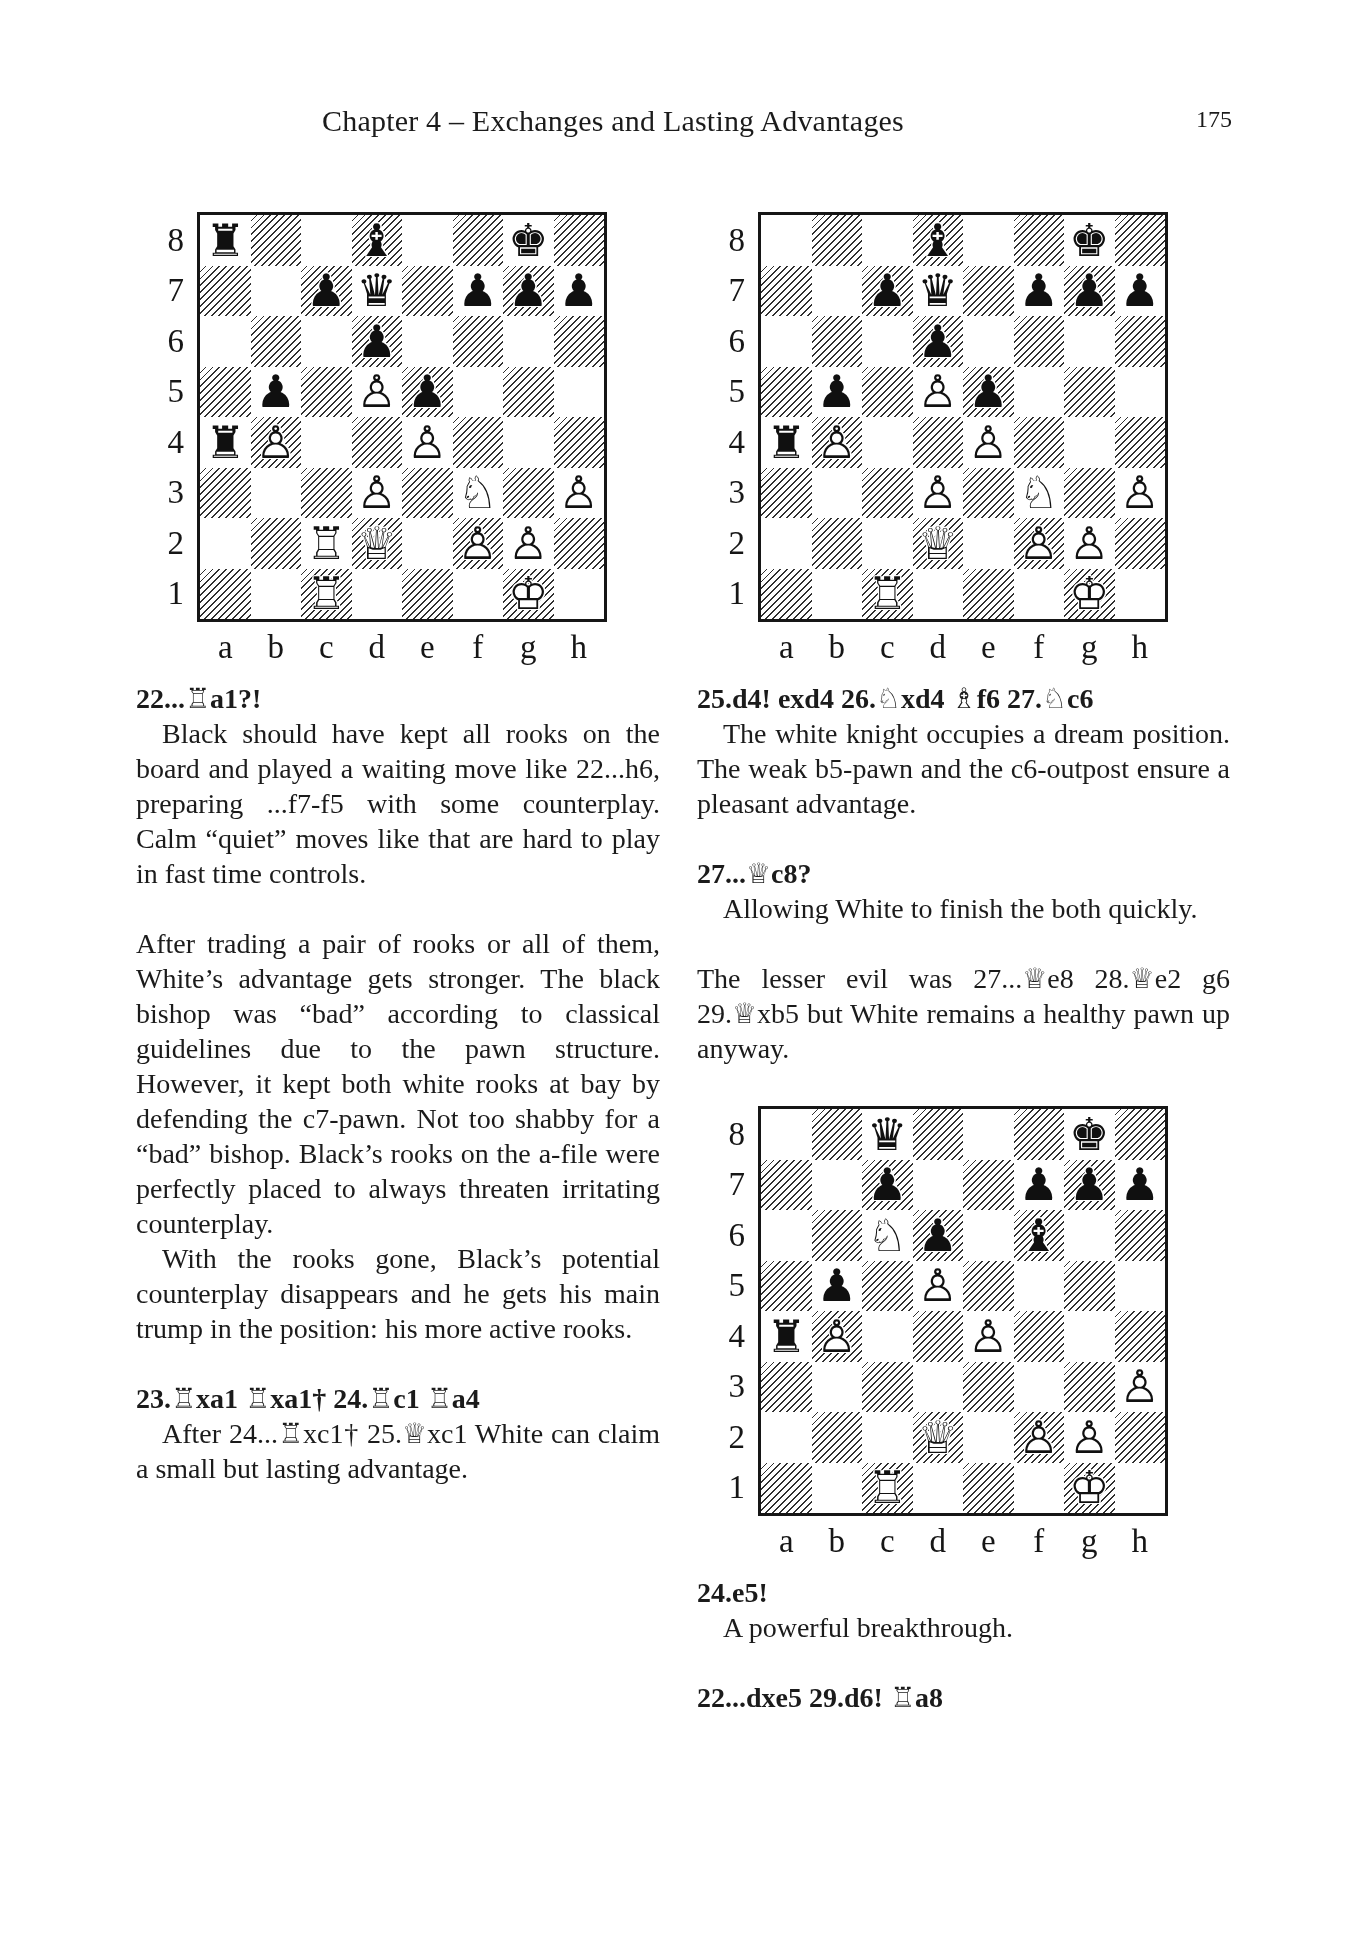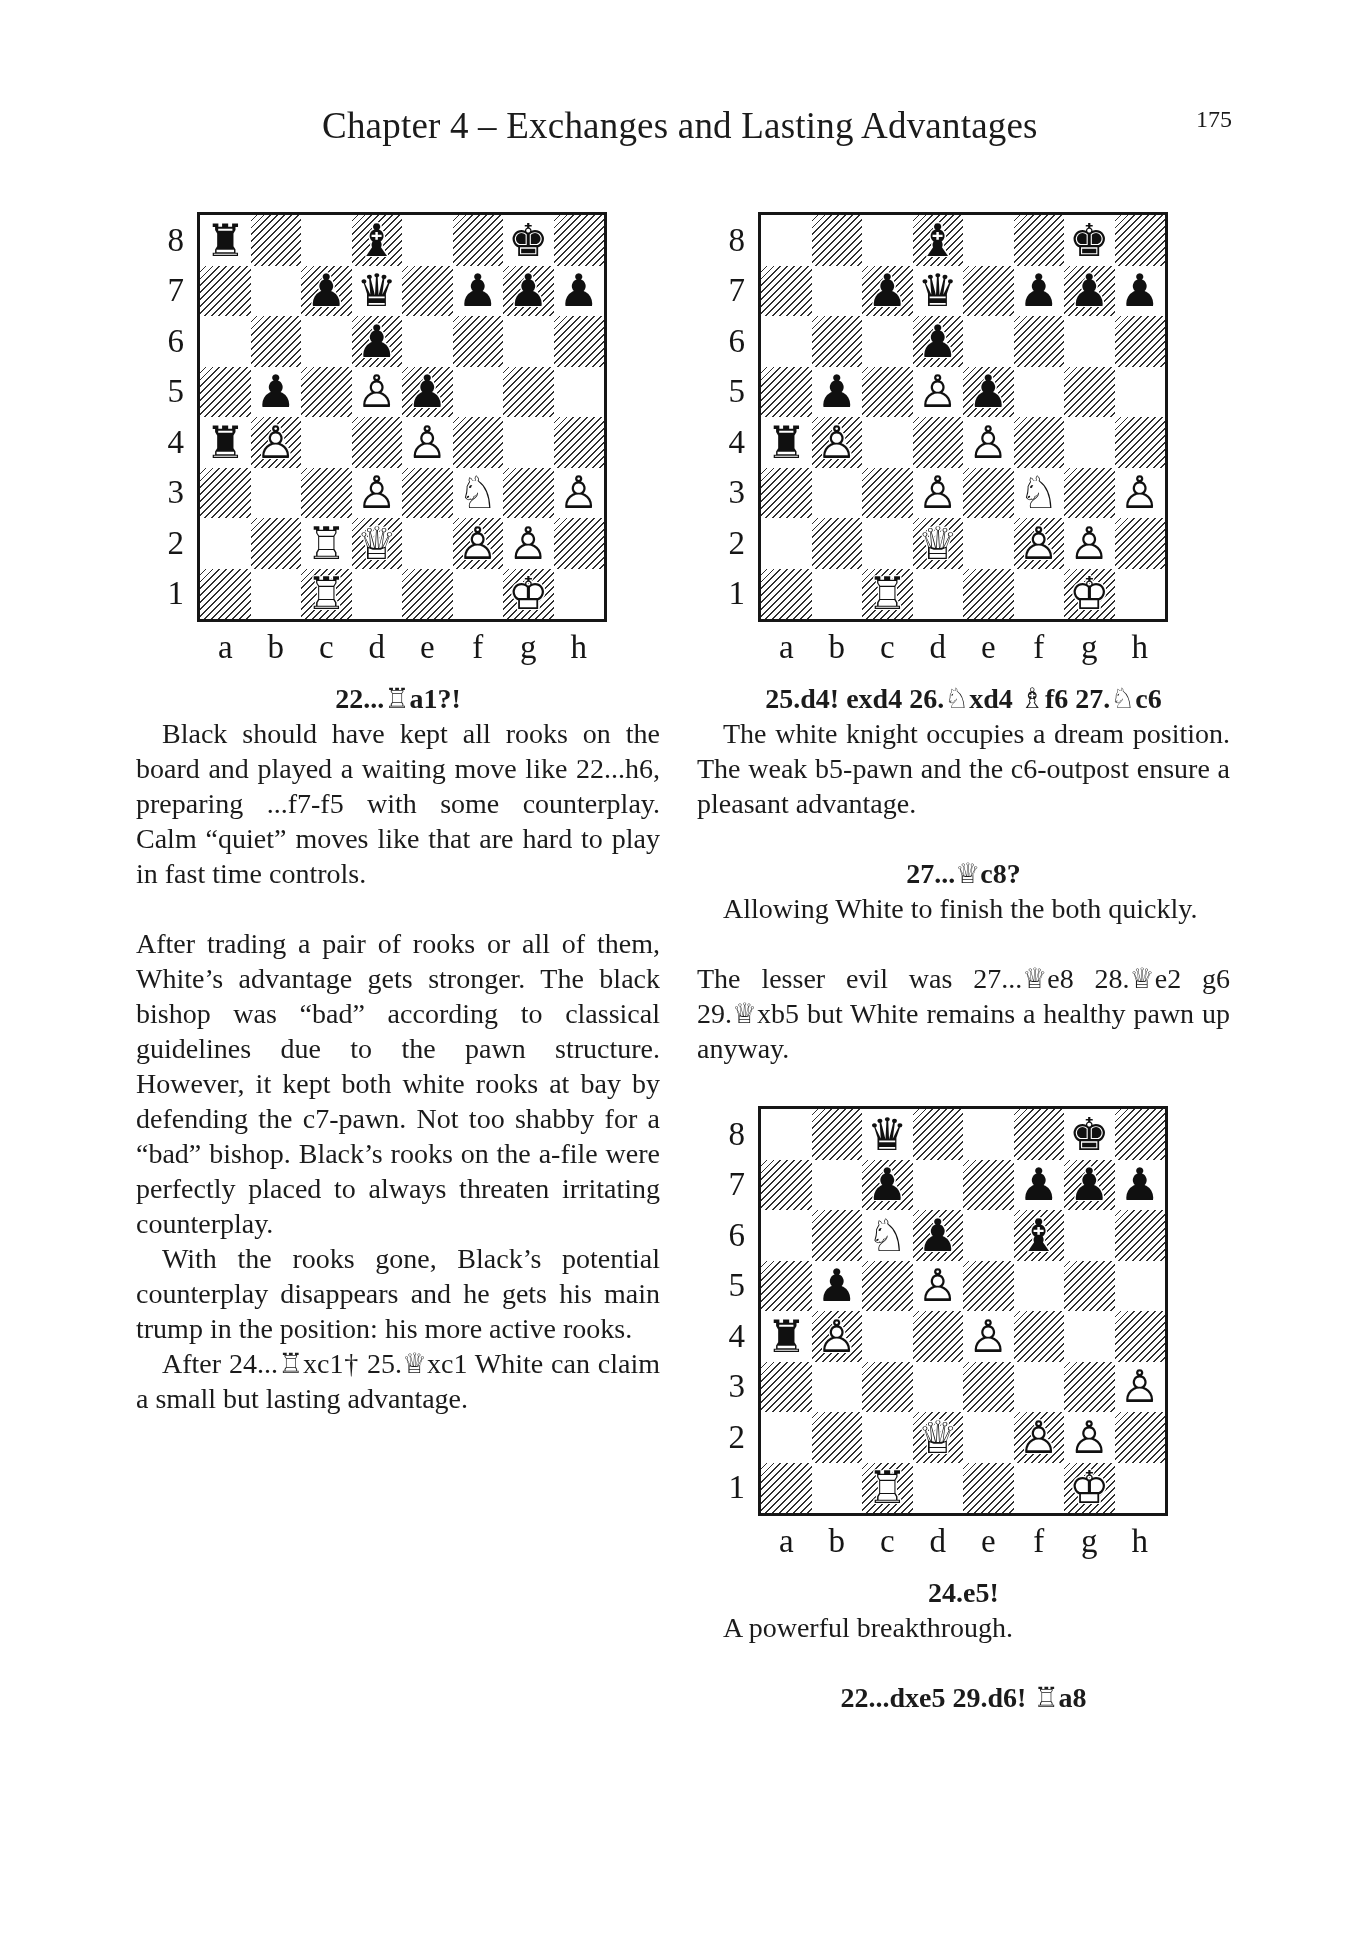--- a/index.html
+++ b/index.html
@@ -6,34 +6,34 @@
   .page{
     position:relative;
     width:1362px;height:1937px;
     background:#ffffff;
     font-family:"Liberation Serif", serif;
     color:#1b1b1b;
     overflow:hidden;
   }
   
   .running-head{position:absolute;top:98px;left:0;width:100%;height:48px;}
-  .head-title{position:absolute;left:322px;top:6px;font-size:37px;letter-spacing:.2px;}
+  .head-title{position:absolute;left:322px;top:6px;font-size:30px;letter-spacing:.2px;}
   .head-pagenum{position:absolute;right:130px;top:8px;font-size:24px;}
   
   .col{position:absolute;top:212px;}
   .col-left{left:136px;width:524px;}
   .col-right{left:697px;width:533px;}
   
   .text-flow p{
     margin:0;
     font-size:28px;
     line-height:35px;
     text-align:justify;
   }
-  .text-flow p.move{font-weight:700;text-align:center;}
+  .text-flow p.move{font-weight:700;text-align:left;}
   .text-flow p.indent{text-indent:26px;}
   .text-flow p.gap{margin-top:35px;}
   .text-flow p.first{margin-top:14px;}
   
   .text-flow{font-family:"Liberation Serif","DejaVu Sans",serif;}
   
   .board-block{margin-left:15px;}
   .board-block.board-3{margin-top:40px;}
   .board-row{display:flex;}
   .rank-labels{
@@ -228,20 +228,21 @@
           <div class="file-label">f</div>
           <div class="file-label">g</div>
           <div class="file-label">h</div>
         </div>
     </div>
     <div class="text-flow">
         <p class="move first">22...♖a1?!</p>
         <p class="para indent">Black should have kept all rooks on the board and played a waiting move like 22...h6, preparing ...f7-f5 with some counterplay. Calm “quiet” moves like that are hard to play in fast time controls.</p>
         <p class="para gap">After trading a pair of rooks or all of them, White’s advantage gets stronger. The black bishop was “bad” according to classical guidelines due to the pawn structure. However, it kept both white rooks at bay by defending the c7-pawn. Not too shabby for a “bad” bishop. Black’s rooks on the a-file were perfectly placed to always threaten irritating counterplay.</p>
         <p class="para indent">With the rooks gone, Black’s potential counterplay disappears and he gets his main trump in the position: his more active rooks.</p>
+        <p class="move gap">23.♖xa1 ♖xa1† 24.♖c1 ♖a4</p>
         <p class="para indent">After 24...♖xc1† 25.♕xc1 White can claim a small but lasting advantage.</p>
       </div>
   </div>
 
   <div class="col col-right">
     <div class="board-block">
       <div class="board-row">
         <div class="rank-labels">
             <div class="rank-label">8</div>
             <div class="rank-label">7</div>

